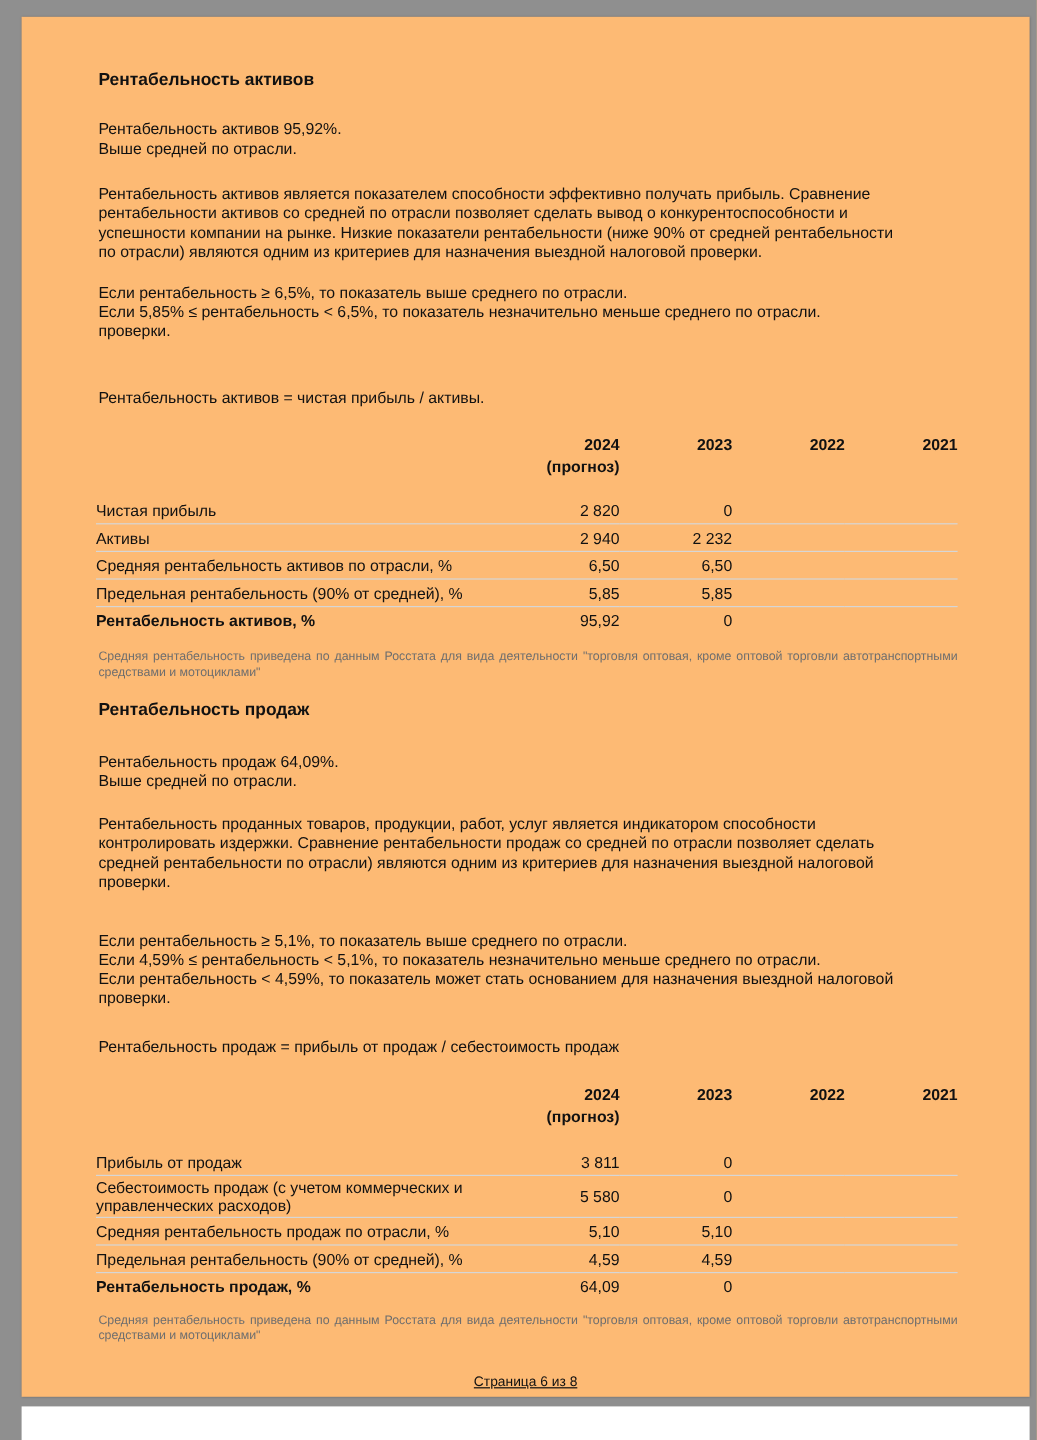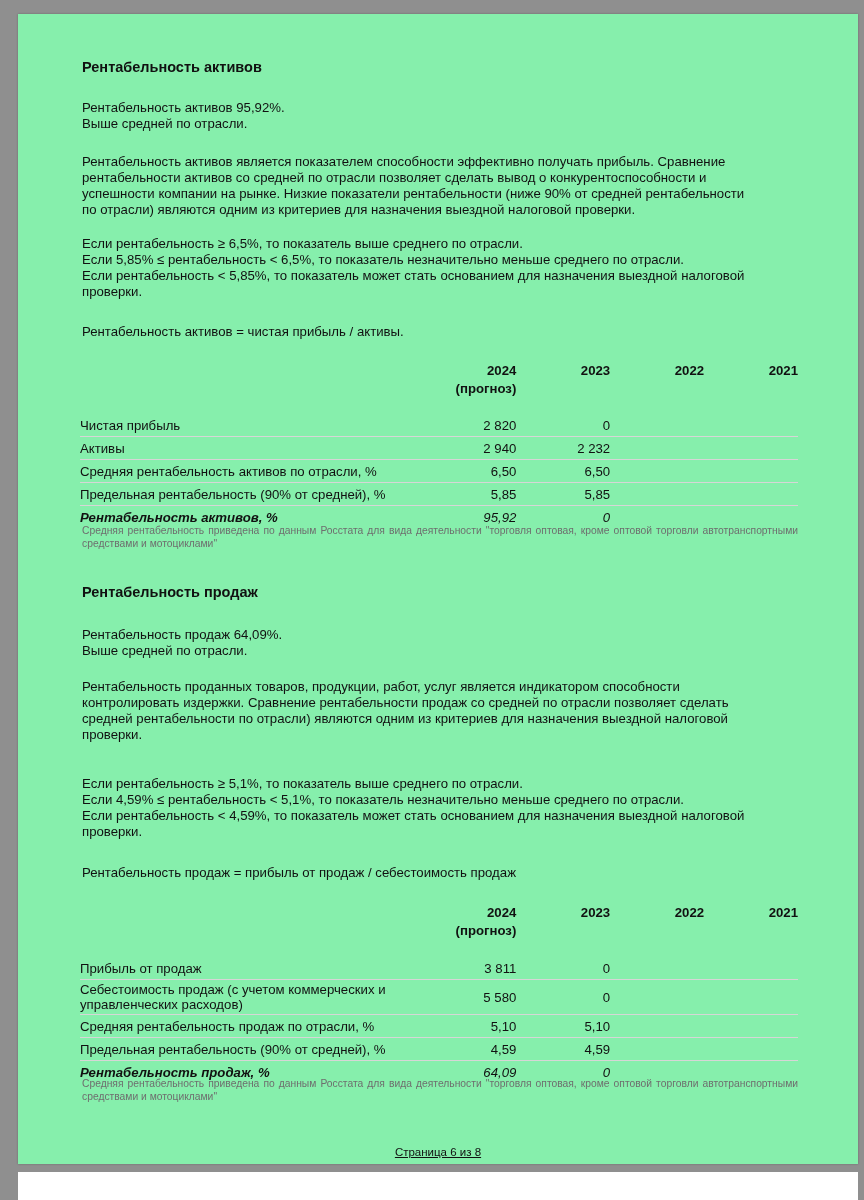--- a/index.html
+++ b/index.html
@@ -5,50 +5,50 @@
   html, body { margin: 0; padding: 0; }
   body {
     width: 864px; height: 1200px; overflow: hidden;
     background: #8f8f8f;
     font-family: "Liberation Sans", sans-serif;
     color: #111;
     position: relative;
   }
   .page {
     position: absolute; left: 18px; top: 14px; width: 840px; height: 1150px;
-    background: #86efac;
+    background: #fdba74;
     box-shadow: 0 0 2px rgba(0,0,0,0.25);
   }
   .page-next {
     position: absolute; left: 18px; top: 1172px; width: 840px; height: 60px;
     background: #fff;
   }
   .content { position: absolute; left: 64px; top: 0; width: 716px; }
   h2 { font-size: 14.5px; font-weight: bold; margin: 0; position: absolute; left: 0; }
   .para { position: absolute; left: 0; width: 716px; font-size: 13.2px; line-height: 16px; margin: 0; }
   .para span { display: block; }
   table.fin {
     position: absolute; left: -2px; width: 718px; border-collapse: collapse;
     font-size: 13.2px;
   }
   table.fin th { font-weight: bold; text-align: right; vertical-align: top; padding: 0; line-height: 18px; }
   table.fin th .sub { display: block; font-weight: bold; }
   table.fin td { padding: 0; height: 22px; line-height: 15px; vertical-align: middle; }
   table.fin tr.row td { border-bottom: 1px solid #d6d6d6; }
   table.fin tr.row.last td { border-bottom: none; }
-  table.fin tr.row.bold td { font-weight: bold; font-style: italic; }
+  table.fin tr.row.bold td { font-weight: bold; }
   table.fin td.num { text-align: right; }
   .c0 { width: 380px; text-align: left; margin-top: 24px; }
   .c1 { width: 50px; }
   .c2 { width: 95px; }
   .c3 { width: 95px; }
   .c4 { width: 95px; }
   .note {
     position: absolute; left: 0; width: 716px; font-size: 10.3px; line-height: 13px; color: #6e6e6e;
-    text-align: justify; text-align-last: left;
+    text-align: justify; text-align-last: left; margin-top: 17px;
   }
   .footer { position: absolute; left: 0; width: 840px; top: 1132px; text-align: center; font-size: 11.5px; text-decoration: underline; }
 </style>
 </head>
 <body>
 
 <div class="page">
   <div class="content">
 
     <h2 style="top:45px">Рентабельность активов</h2>
@@ -61,21 +61,20 @@
     <p class="para" style="top:140px">
       <span>Рентабельность активов является показателем способности эффективно получать прибыль. Сравнение</span>
       <span>рентабельности активов со средней по отрасли позволяет сделать вывод о конкурентоспособности и</span>
       <span>успешности компании на рынке. Низкие показатели рентабельности (ниже 90% от средней рентабельности</span>
       <span>по отрасли) являются одним из критериев для назначения выездной налоговой проверки.</span>
     </p>
 
     <p class="para" style="top:222px">
       <span>Если рентабельность ≥ 6,5%, то показатель выше среднего по отрасли.</span>
       <span>Если 5,85% ≤ рентабельность &lt; 6,5%, то показатель незначительно меньше среднего по отрасли.</span>
-      <span>Если рентабельность &lt; 5,85%, то показатель может стать основанием для назначения выездной налоговой</span>
       <span>проверки.</span>
     </p>
 
     <p class="para" style="top:310px">Рентабельность активов = чистая прибыль / активы.</p>
 
     <table class="fin" style="top:348px">
       <thead>
         <tr>
           <th class="c0"></th>
           <th class="c1"><span>2024</span><span class="sub">(прогноз)</span></th>

